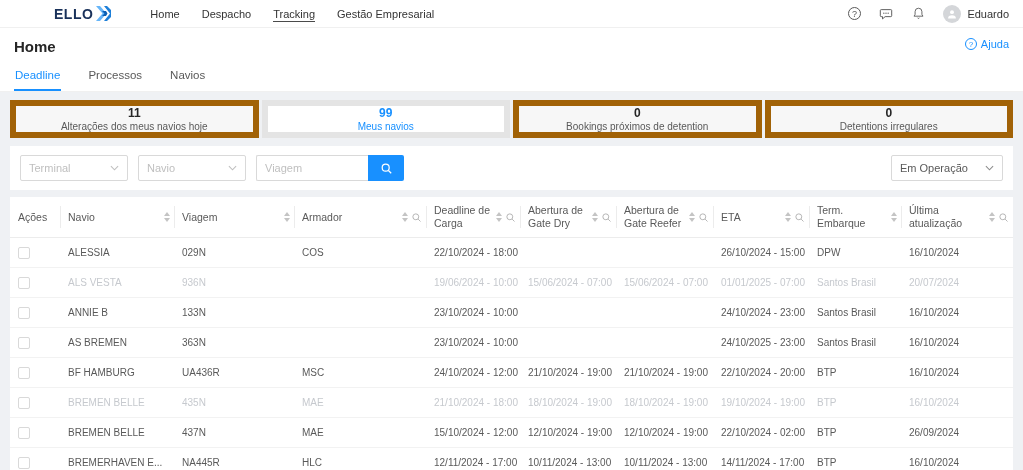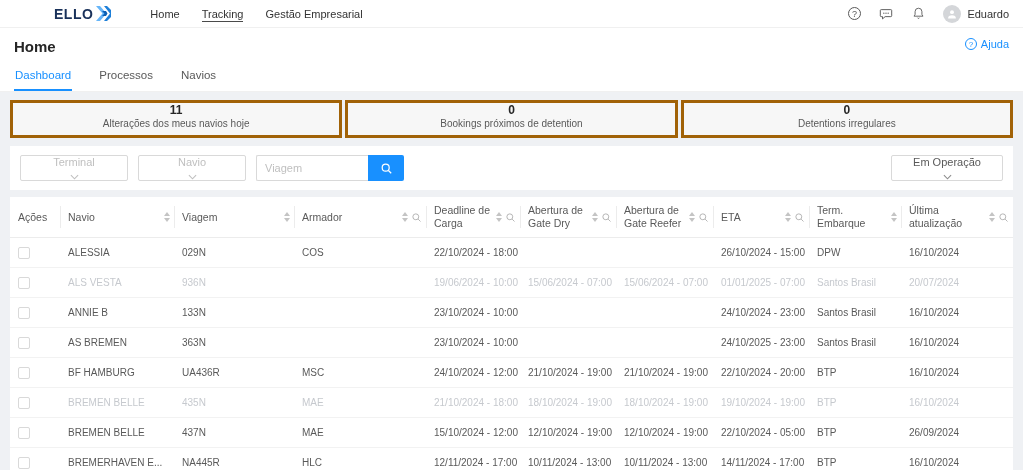--- a/index.html
+++ b/index.html
@@ -37,32 +37,32 @@
   .tabs { display:flex; gap:26px; padding:0 14px; margin-top:8px;
     border-bottom:1px solid #f0f0f0; background:#fff; }
   .tab { font-size:11.5px; padding:6px 1px 8px 1px; color:#595959; cursor:pointer;
     border-bottom:2px solid transparent; }
   .tab.active { color:#1890ff; border-bottom-color:#1890ff; }
 
   
   .content { background:#eff1f4; padding:8px 10px; height:calc(470px - 28px - 26px - 33px); }
 
   .stat-cards { display:flex; gap:3px; }
-  .stat-card { flex:1; height:38px; background:#f7f7f7; border:3px solid #a16207;
+  .stat-card { flex:1; height:38px; background:#f7f7f7; border:6px solid #a16207;
     display:flex; flex-direction:column; align-items:center; 
     cursor:pointer; gap:1px; }
   .stat-card .val { font-size:12px; font-weight:bold; color:#262626; }
   .stat-card .lab { font-size:10px; color:#595959; }
   .stat-card.active { background:#fff; border-color:#e4e4e4; }
   .stat-card.active .val, .stat-card.active .lab { color:#1890ff; }
 
   .filter-bar { background:#fff; margin-top:8px; padding:9px 10px; display:flex; align-items:center; }
   .select-box { height:26px; border:1px solid #d9d9d9; border-radius:2px; background:#fff;
     display:flex; align-items:center; justify-content:space-between; padding:0 8px;
-    font-size:11px; color:#bfbfbf; cursor:pointer;flex-direction:column; }
+    font-size:11px; color:#bfbfbf; cursor:pointer; }
   .sel-terminal { width:108px; margin-right:10px; }
   .sel-navio { width:108px; margin-right:10px; }
   .viagem-group { display:flex; }
   .viagem-input { width:112px; height:26px; border:1px solid #d9d9d9; border-right:none;
     border-radius:2px 0 0 2px; padding:0 8px; font-size:11px; color:#595959; outline:none;
     font-family:"Liberation Sans", sans-serif; }
   .viagem-input::placeholder { color:#bfbfbf; }
   .search-btn { width:36px; height:26px; background:#1890ff; border:none;
     border-radius:0 2px 2px 0; cursor:pointer; display:flex; align-items:center; justify-content:center; }
   .sel-status { width:112px; margin-left:auto; color:#595959; }
@@ -97,20 +97,21 @@
   <div class="logo">
     <span class="logo-text">ELLO</span>
     <svg class="logo-x" viewBox="0 0 17 15">
       <polygon points="2,0 8.5,7.5 2,15 6,15 12.5,7.5 6,0" fill="#66b5f8"></polygon>
       <polygon points="10,0 16,7.5 10,15 13,15 17,11 17,4 13,0" fill="#1d7fd8"></polygon>
       <polygon points="8,5 10.5,7.5 8,10 12,10 13.5,7.5 12,5" fill="#0a5fb4"></polygon>
     </svg>
   </div>
   <div class="main-nav">
       <div class="nav-item">Home</div>
+      <div class="nav-item">Despacho</div>
       <div class="nav-item active">Tracking</div>
       <div class="nav-item">Gestão Empresarial</div>
     </div>
   <div class="topbar-right">
     <span class="tb-icon">
         <span class="help-circle">?</span>
       </span>
     <span class="tb-icon">
       <svg viewBox="0 0 16 16" width="14" height="14">
           <path d="M2.5 3 h11 a1 1 0 0 1 1 1 v6 a1 1 0 0 1 -1 1 h-6.5 l-3 2.6 v-2.6 h-1.5 a1 1 0 0 1 -1 -1 v-6 a1 1 0 0 1 1 -1 z" fill="none" stroke="currentColor" stroke-width="1.1"></path>
@@ -139,31 +140,35 @@
 
 <div class="page-head">
   <div class="page-title">Home</div>
   <div class="ajuda">
     <span class="help-circle">?</span>
     <span>Ajuda</span>
   </div>
 </div>
 
 <div class="tabs">
-    <div class="tab active">Dashboard</div>
+    <div class="tab active">Deadline</div>
     <div class="tab">Processos</div>
     <div class="tab">Navios</div>
   </div>
 
 <div class="content">
 
   <div class="stat-cards">
       <div class="stat-card">
         <div class="val">11</div>
         <div class="lab">Alterações dos meus navios hoje</div>
+      </div>
+      <div class="stat-card active">
+        <div class="val">99</div>
+        <div class="lab">Meus navios</div>
       </div>
       <div class="stat-card">
         <div class="val">0</div>
         <div class="lab">Bookings próximos de detention</div>
       </div>
       <div class="stat-card">
         <div class="val">0</div>
         <div class="lab">Detentions irregulares</div>
       </div>
     </div>
@@ -400,21 +405,21 @@
             <td>16/10/2024</td>
           </tr>
           <tr>
             <td><span class="cb"></span></td>
             <td>BREMEN BELLE</td>
             <td>437N</td>
             <td>MAE</td>
             <td>15/10/2024 - 12:00</td>
             <td>12/10/2024 - 19:00</td>
             <td>12/10/2024 - 19:00</td>
-            <td>22/10/2024 - 05:00</td>
+            <td>22/10/2024 - 02:00</td>
             <td>BTP</td>
             <td>26/09/2024</td>
           </tr>
           <tr>
             <td><span class="cb"></span></td>
             <td>BREMERHAVEN E...</td>
             <td>NA445R</td>
             <td>HLC</td>
             <td>12/11/2024 - 17:00</td>
             <td>10/11/2024 - 13:00</td>

